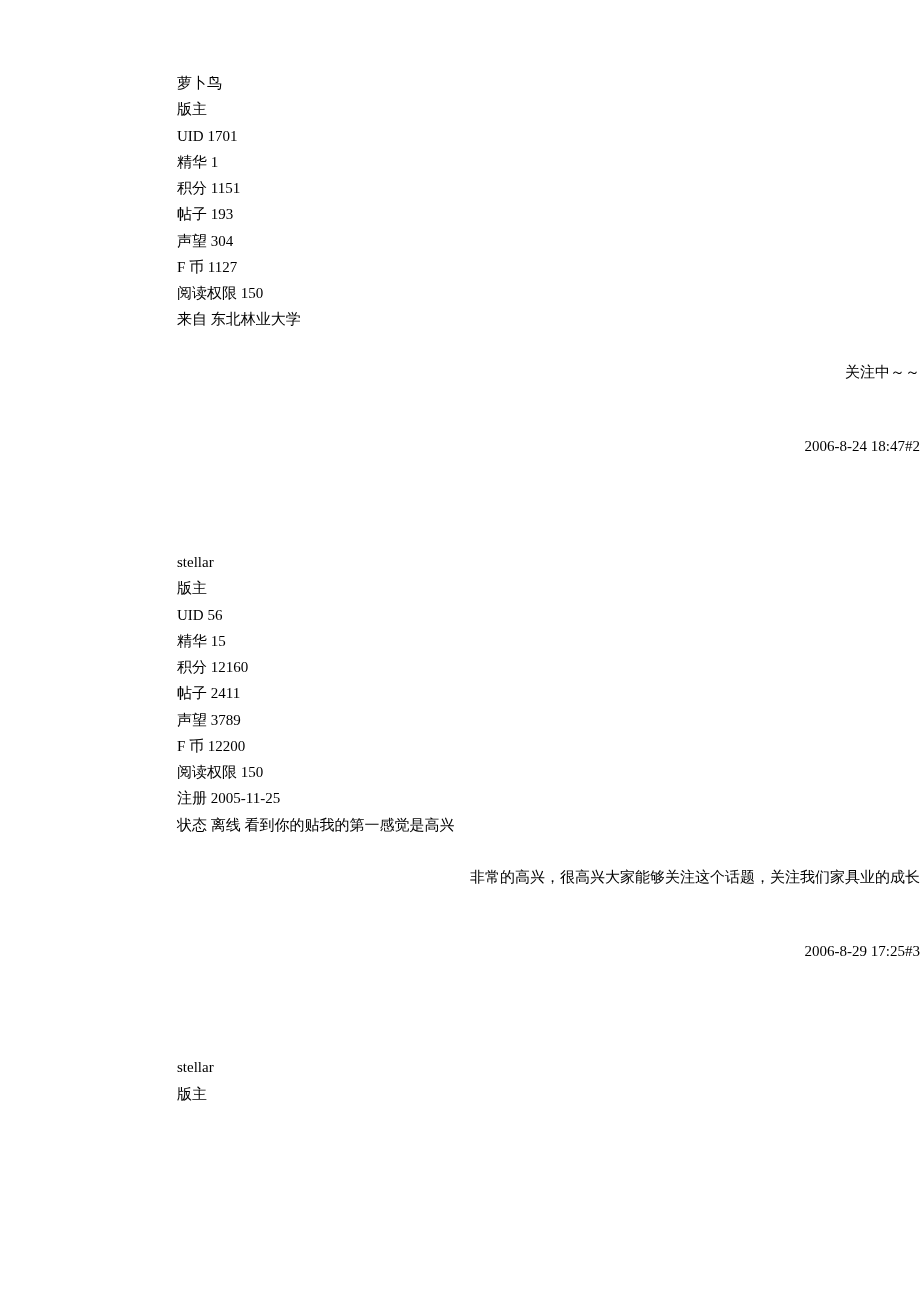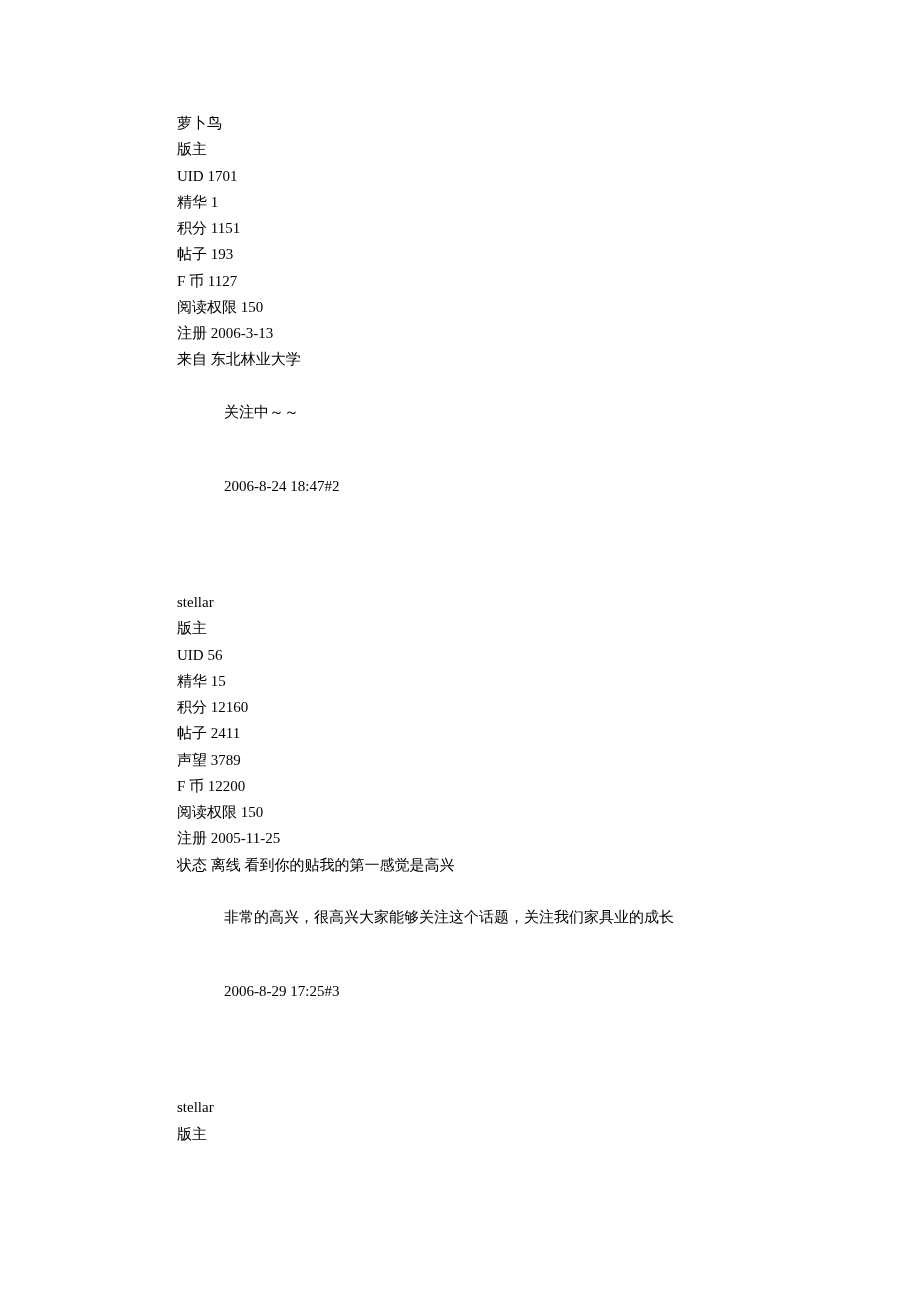--- a/index.html
+++ b/index.html
@@ -7,50 +7,51 @@
     padding: 0;
     background: #ffffff;
     font-family: "SimSun", "宋体", serif;
     font-size: 15px;
     color: #000000;
     line-height: 1.75;
   }
   .page {
     width: 920px;
     min-height: 1302px;
-    padding: 110px 0 0 177px;
+    padding: 70px 0 0 177px;
     box-sizing: border-box;
   }
   .post-block {
     margin-bottom: 90px;
   }
   .info-line {
     white-space: pre;
   }
   .indented {
     padding-left: 47px;
+    text-align: right;
   }
   .spacer-1 { height: 26px; }
   .spacer-2 { height: 48px; }
 </style>
 </head>
 <body>
 
 <div class="page">
 
   <div class="post-block">
     <div class="info-line">萝卜鸟</div>
     <div class="info-line">版主</div>
     <div class="info-line"><span>UID</span> <span>1701</span></div>
     <div class="info-line"><span>精华</span> <span>1</span></div>
     <div class="info-line"><span>积分</span> <span>1151</span></div>
     <div class="info-line"><span>帖子</span> <span>193</span></div>
+    <div class="info-line"><span>声望</span> <span>304</span></div>
     <div class="info-line"><span>F 币</span> <span>1127</span></div>
     <div class="info-line"><span>阅读权限</span> <span>150</span></div>
-    <div class="info-line"><span>注册</span> <span>2006-3-13</span></div>
     <div class="info-line"><span>来自</span> <span>东北林业大学</span></div>
 
     <div class="spacer-1"></div>
     <div class="indented">关注中～～</div>
     <div class="spacer-2"></div>
     <div class="indented"><span>2006-8-24 18:47</span><span n="post-floor">#2</span></div>
   </div>
 
   <div class="post-block">
     <div class="info-line">stellar</div>

